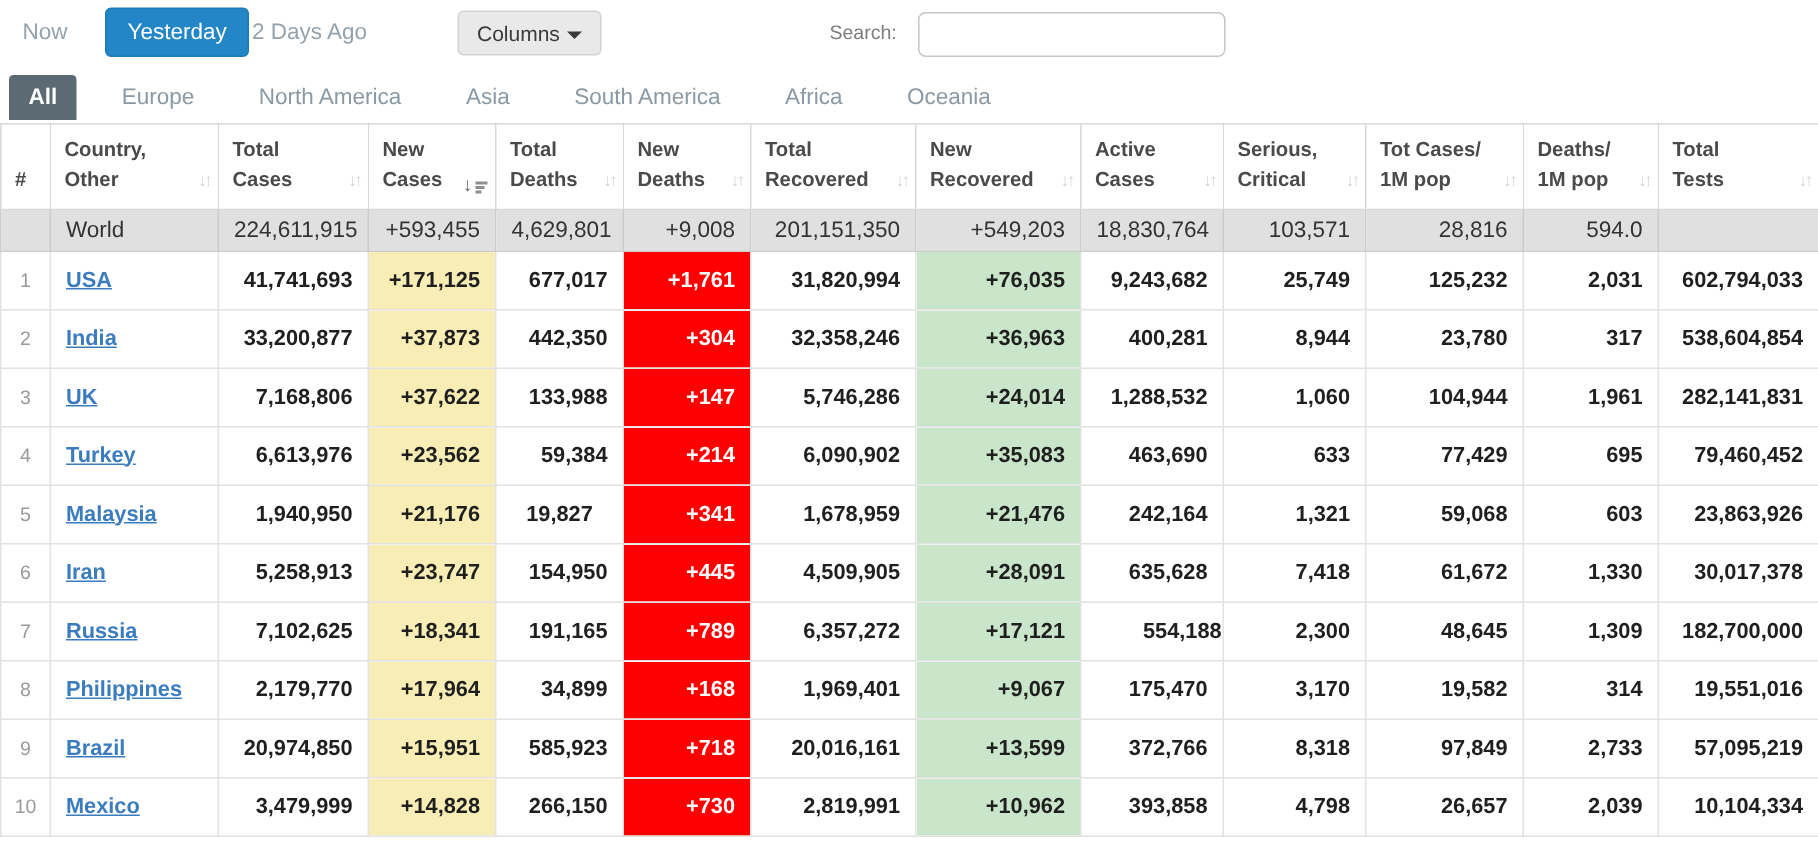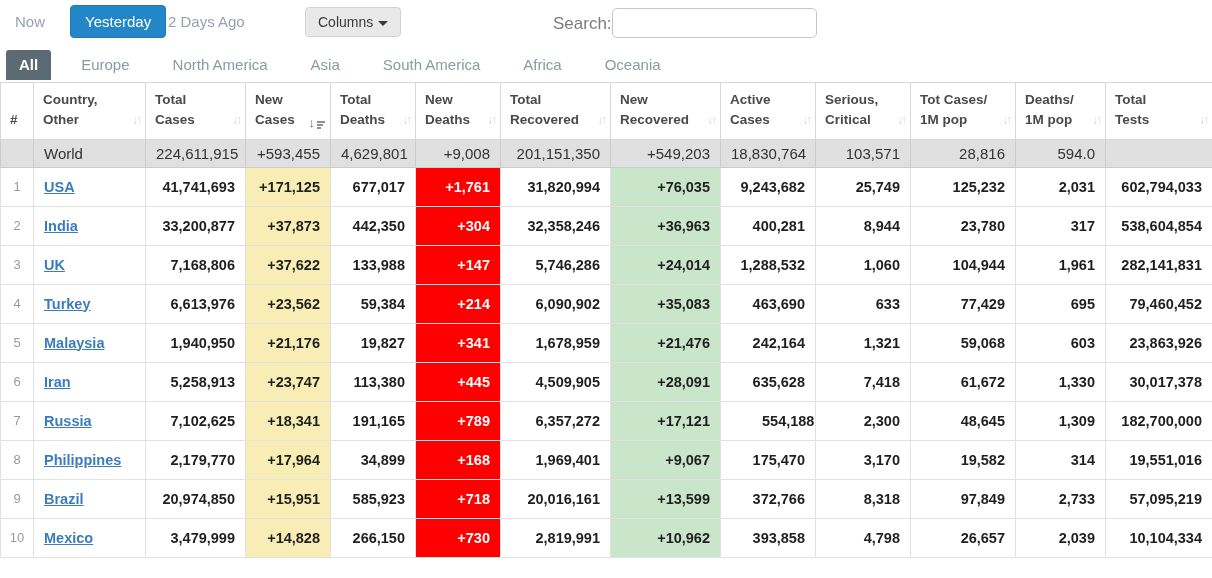--- a/index.html
+++ b/index.html
@@ -11,21 +11,21 @@
   .time-link { position:absolute; top:13px; color:#95A2AC; font-size:15px; text-decoration:none; cursor:pointer; }
   #now-link { left:15px; }
   #twodays-link { left:168px; }
   .time-btn-active { position:absolute; left:70px; top:5px; background:var(--accent-blue,#2386C7);
     color:#fff; font-size:15px; padding:7px 14px; border-radius:4px; border:1px solid #1F79B5; cursor:pointer; }
   .columns-btn { position:absolute; left:305px; top:7px; background:#E9E9E9; border:1px solid #D2D2D2;
     border-radius:4px; padding:6px 12px; font-size:14px; color:#3A3A3A; cursor:pointer;
     font-family:"Liberation Sans", sans-serif; }
   .caret { display:inline-block; width:0; height:0; margin-left:5px; vertical-align:middle;
     border-left:5px solid transparent; border-right:5px solid transparent; border-top:5px solid #3A3A3A; }
-  .search-label { position:absolute; left:553px; top:14px; color:#7B7B7B; font-size:17px; }
+  .search-label { position:absolute; left:553px; top:14px; color:#7B7B7B; font-size:13px; }
   .search-input { position:absolute; left:612px; top:8px; width:205px; height:30px; border:1px solid #C6C6C6;
     border-radius:5px; padding:0 8px; font-size:14px; outline:none; }
 
   
   .tabs { display:flex; align-items:flex-end; height:30px; padding-left:6px; }
   .tab { line-height:30px; padding:0 13px; margin-right:17px; color:#8A99A4; font-size:15px;
     cursor:pointer; white-space:nowrap; }
   .tab.active { background:var(--tab-active-bg,#5C6B73); color:#fff; font-weight:bold;
     border-radius:3px 3px 0 0; }
 
@@ -241,36 +241,36 @@
         <td class="num" style="text-align: right;">633</td>
         <td class="num" style="text-align: right;">77,429</td>
         <td class="num" style="text-align: right;">695</td>
         <td class="num" style="text-align: right;">79,460,452</td>
       </tr>
       <tr>
         <td class="rank">5</td>
         <td class="country"><a>Malaysia</a></td>
         <td class="num" style="text-align: right;">1,940,950</td>
         <td class="num new-cases" style="text-align: right;">+21,176</td>
-        <td class="num" style="text-align: right;">19,827</td>
+        <td class="num" style="text-align: center;">19,827</td>
         <td class="num new-deaths" style="text-align: right;">+341</td>
         <td class="num" style="text-align: right;">1,678,959</td>
         <td class="num new-recovered" style="text-align: right;">+21,476</td>
         <td class="num" style="text-align: right; padding-left: 15px;">242,164</td>
         <td class="num" style="text-align: right;">1,321</td>
         <td class="num" style="text-align: right;">59,068</td>
         <td class="num" style="text-align: right;">603</td>
         <td class="num" style="text-align: right;">23,863,926</td>
       </tr>
       <tr>
         <td class="rank">6</td>
         <td class="country"><a>Iran</a></td>
         <td class="num" style="text-align: right;">5,258,913</td>
         <td class="num new-cases" style="text-align: right;">+23,747</td>
-        <td class="num" style="text-align: right;">113,380</td>
+        <td class="num" style="text-align: right;">154,950</td>
         <td class="num new-deaths" style="text-align: right;">+445</td>
         <td class="num" style="text-align: right;">4,509,905</td>
         <td class="num new-recovered" style="text-align: right;">+28,091</td>
         <td class="num" style="text-align: right;">635,628</td>
         <td class="num" style="text-align: right;">7,418</td>
         <td class="num" style="text-align: right;">61,672</td>
         <td class="num" style="text-align: right;">1,330</td>
         <td class="num" style="text-align: right;">30,017,378</td>
       </tr>
       <tr>

